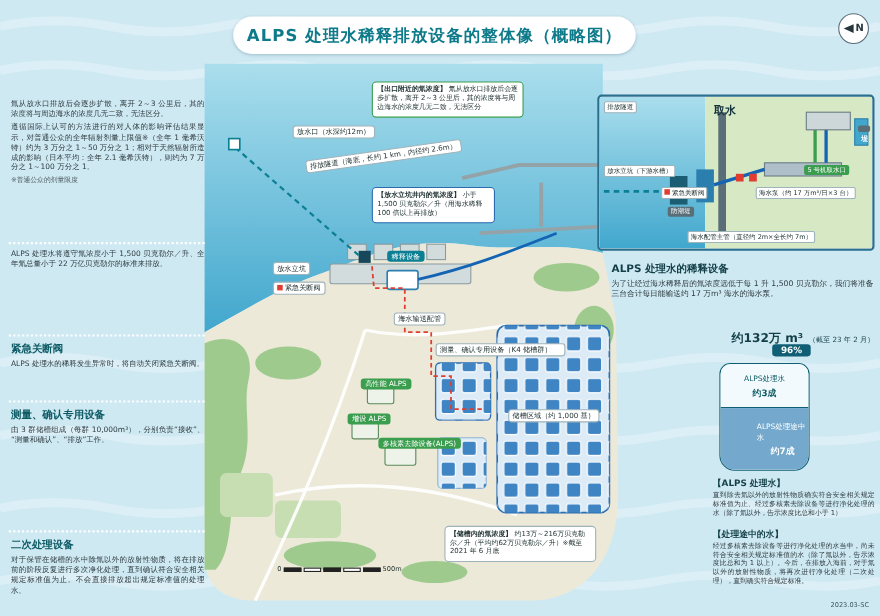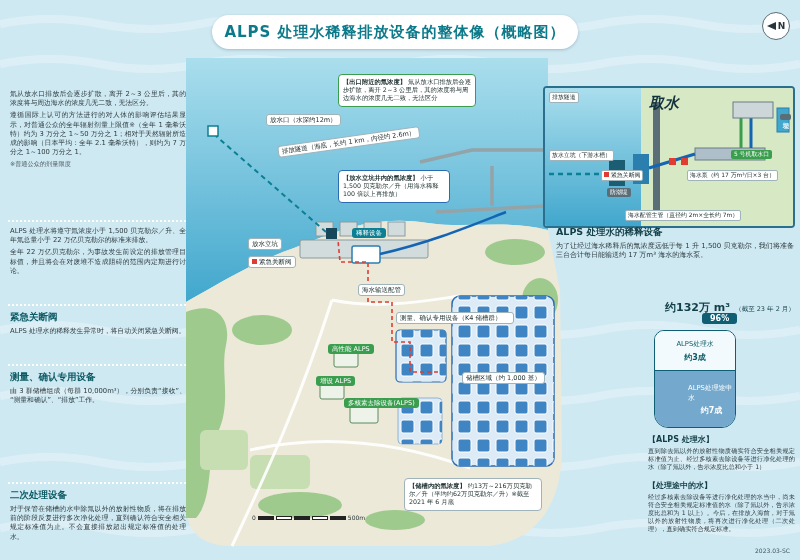--- a/index.html
+++ b/index.html
@@ -64,21 +64,21 @@
   .wrap { white-space:normal; }
   .redsq { display:inline-block; width:5px; height:5px; background:#e03c31; margin-right:2px; }
 
   
   .inset { position:absolute; left:543px; top:86px; width:252px; height:142px; background:#fff;
     border:2px solid #2b6f8e; border-radius:4px; overflow:hidden; }
   .inset svg { position:absolute; left:0; top:0; }
   .ipill { position:absolute; background:#fff; border:1px solid #9fb3ba; border-radius:2px;
     padding:0 2px; font-size:5.9px; color:#233; white-space:nowrap; }
   .ibadge { position:absolute; border-radius:2px; padding:0 3px; font-size:5.9px; color:#fff; white-space:nowrap; }
-  .intake-label { position:absolute; font-size:15px; font-weight:bold; color:#14323c;font-style:italic; }
+  .intake-label { position:absolute; font-size:10px; font-weight:bold; color:#14323c; }
   .dike-label { position:absolute; right:2px; top:26px; writing-mode:vertical-rl; background:#5a6e78;
     color:#fff; font-size:6.5px; padding:3px 1px; border-radius:2px; }
 
   
   .scalebar { position:absolute; left:252px; top:514px; display:flex; align-items:center; gap:2px;
     font-size:6px; color:#233; }
   .seg { width:16px; height:4px; border:1px solid #222; }
   .seg.dark { background:#222; } .seg.light { background:#fff; }
 
   .doc-code { position:absolute; right:10px; bottom:6px; font-size:6px; color:#3d555e; }
@@ -171,21 +171,20 @@
 
   <section class="lsec" style="top:90px">
     <p>氚从放水口排放后会逐步扩散，离开 2～3 公里后，其的浓度将与周边海水的浓度几无二致，无法区分。</p>
     <p>遵循国际上认可的方法进行的对人体的影响评估结果显示，对普通公众的全年辐射剂量上限值※（全年 1 毫希沃特）约为 3 万分之 1～50 万分之 1；相对于天然辐射所造成的影响（日本平均：全年 2.1 毫希沃特），则约为 7 万分之 1～100 万分之 1。</p>
     <p class="note">※普通公众的剂量限度</p>
   </section>
   <div class="sep" style="top:220px"></div>
 
   <section class="lsec" style="top:227px">
     <p>ALPS 处理水将遵守氚浓度小于 1,500 贝克勒尔／升、全年氚总量小于 22 万亿贝克勒尔的标准来排放。</p>
-    <p>全年 22 万亿贝克勒尔，为事故发生前设定的排放管理目标值，并且将会在对废堆不造成阻碍的范围内定期进行讨论。</p>
   </section>
   <div class="sep" style="top:304px"></div>
 
   <section class="lsec" style="top:311px">
     <h3>紧急关断阀</h3>
     <p>ALPS 处理水的稀释发生异常时，将自动关闭紧急关断阀。</p>
   </section>
   <div class="sep" style="top:364px"></div>
 
   <section class="lsec" style="top:371px">
@@ -260,21 +259,21 @@
   <div class="scalebar">
     <span class="tick">0</span>
     <span class="seg dark"></span>
     <span class="seg light"></span>
     <span class="seg dark"></span>
     <span class="seg light"></span>
     <span class="seg dark"></span>
     <span class="tick">500m</span>
   </div>
 
-  <section class="rsec" style="left:556px;top:226px;width:238px">
+  <section class="rsec" style="left:556px;top:238px;width:238px">
     <h3>ALPS 处理水的稀释设备</h3>
     <p>为了让经过海水稀释后的氚浓度远低于每 1 升 1,500 贝克勒尔，我们将准备三台合计每日能输送约 17 万m³ 海水的海水泵。</p>
   </section>
 
   <div class="storage-amount">
     <span class="amt">约132万 m³</span>
     <span class="asof">（截至 23 年 2 月）</span>
   </div>
   <div class="pct-pill">96%</div>
 

